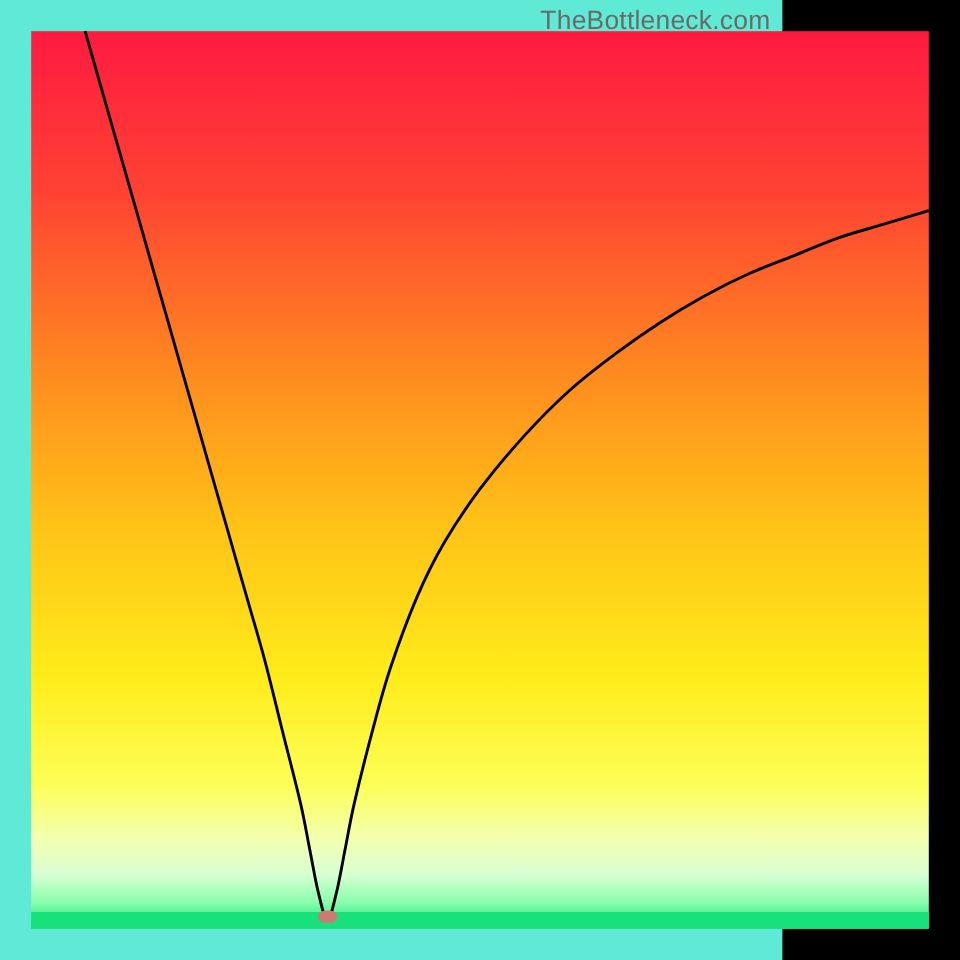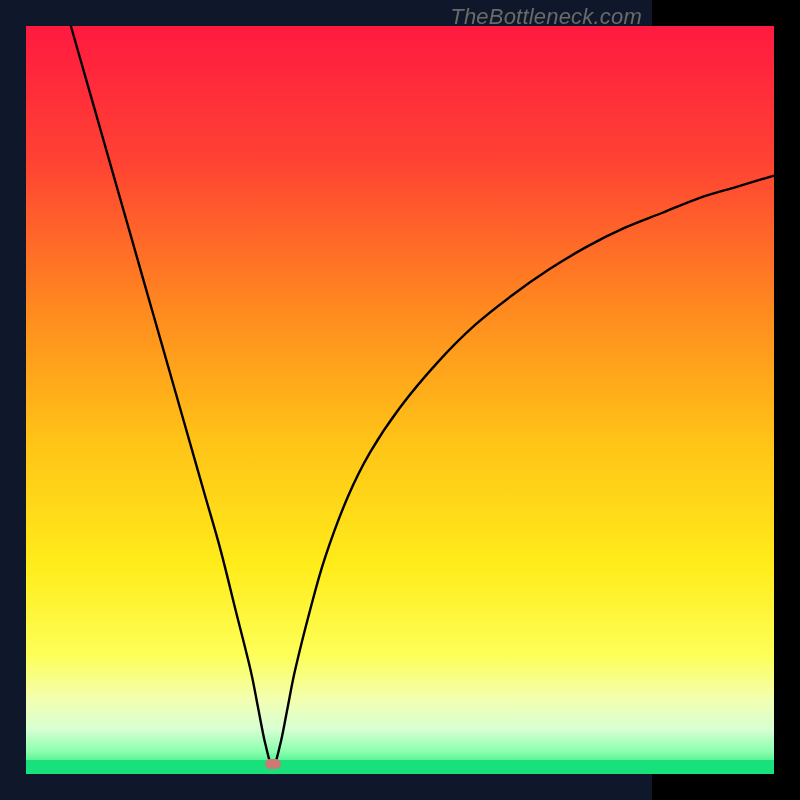--- a/index.html
+++ b/index.html
@@ -8,22 +8,21 @@
     width: 800px;
     height: 800px;
     background: #000;
     overflow: hidden;
     font-family: Arial, Helvetica, sans-serif;
   }
   .frame {
     position: relative;
     width: 652px;
     height: 800px;
-    background: #0f172a;
-    font-style: italic;
+    background: #5eead4;
   }
   .plot-area {
     position: absolute;
     left: 26px;
     top: 26px;
     width: 748px;
     height: 748px;
     
   }
   .green-strip {

